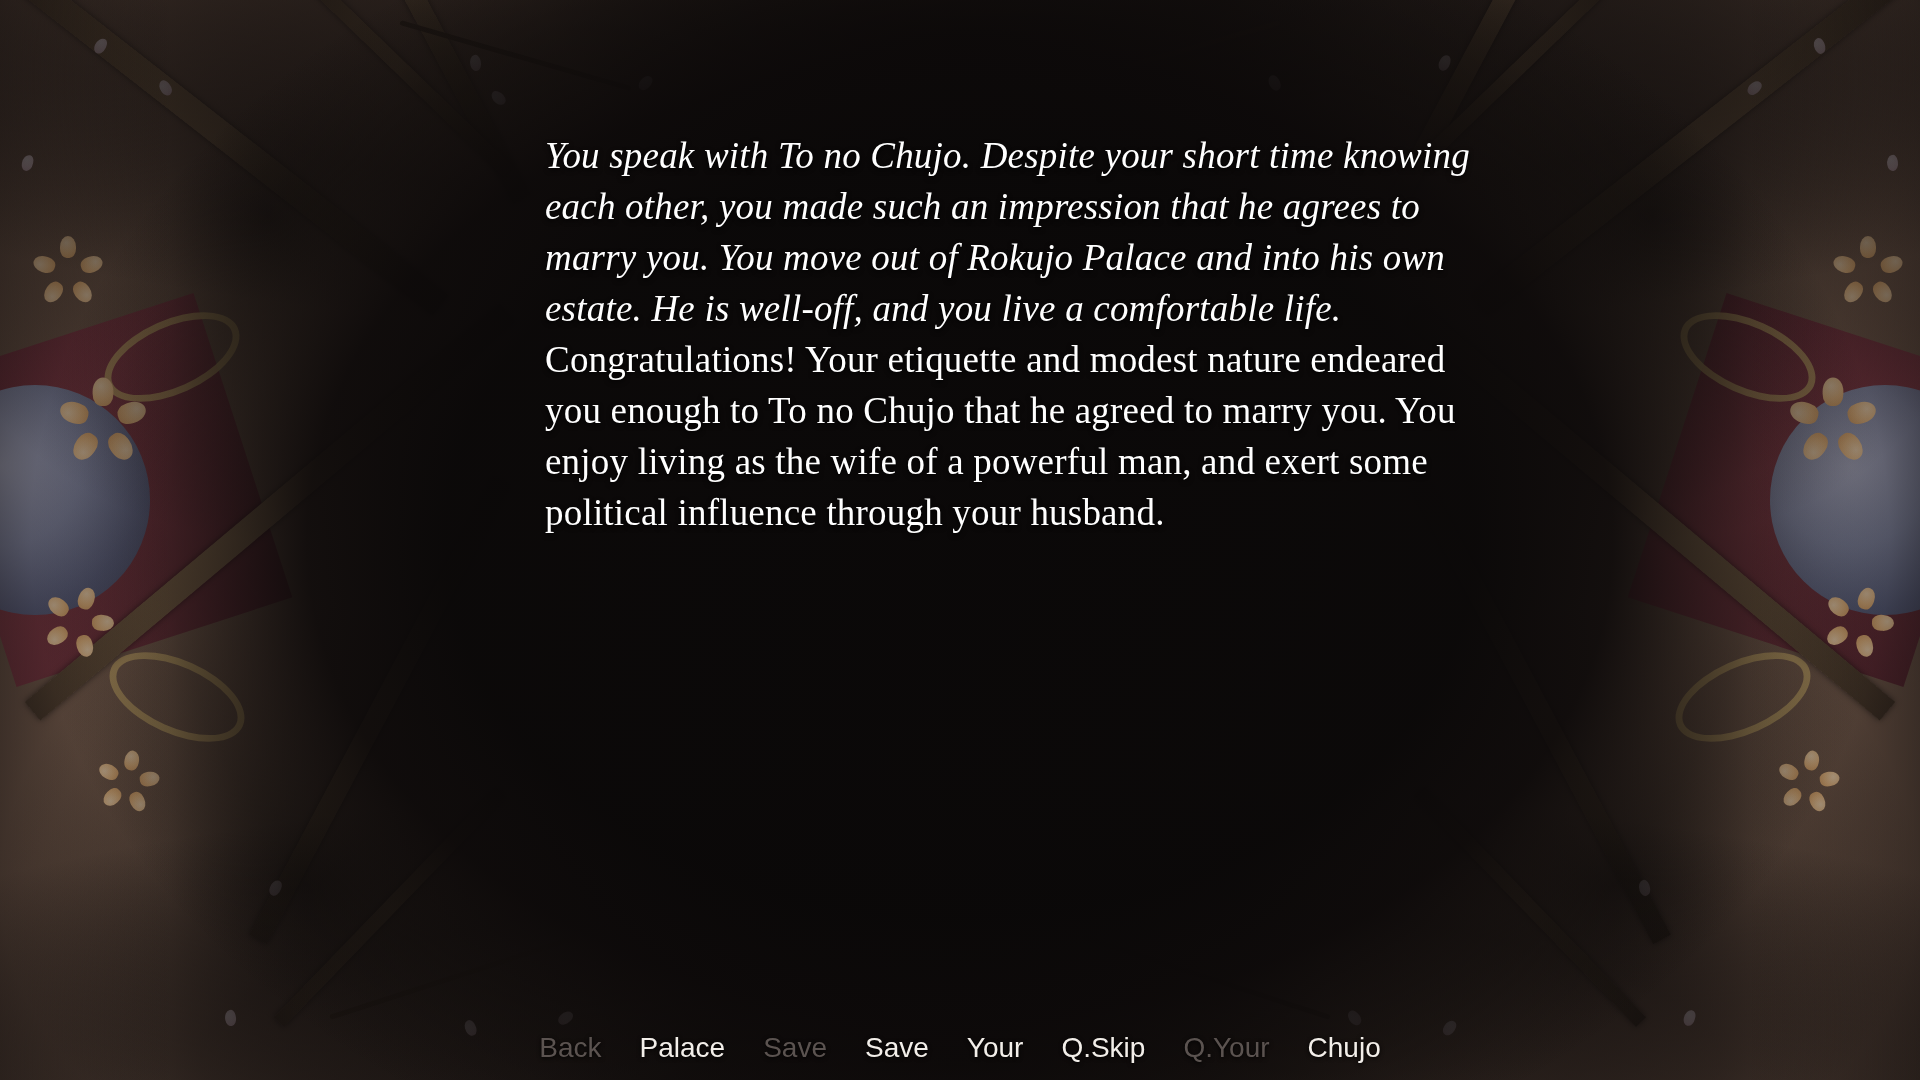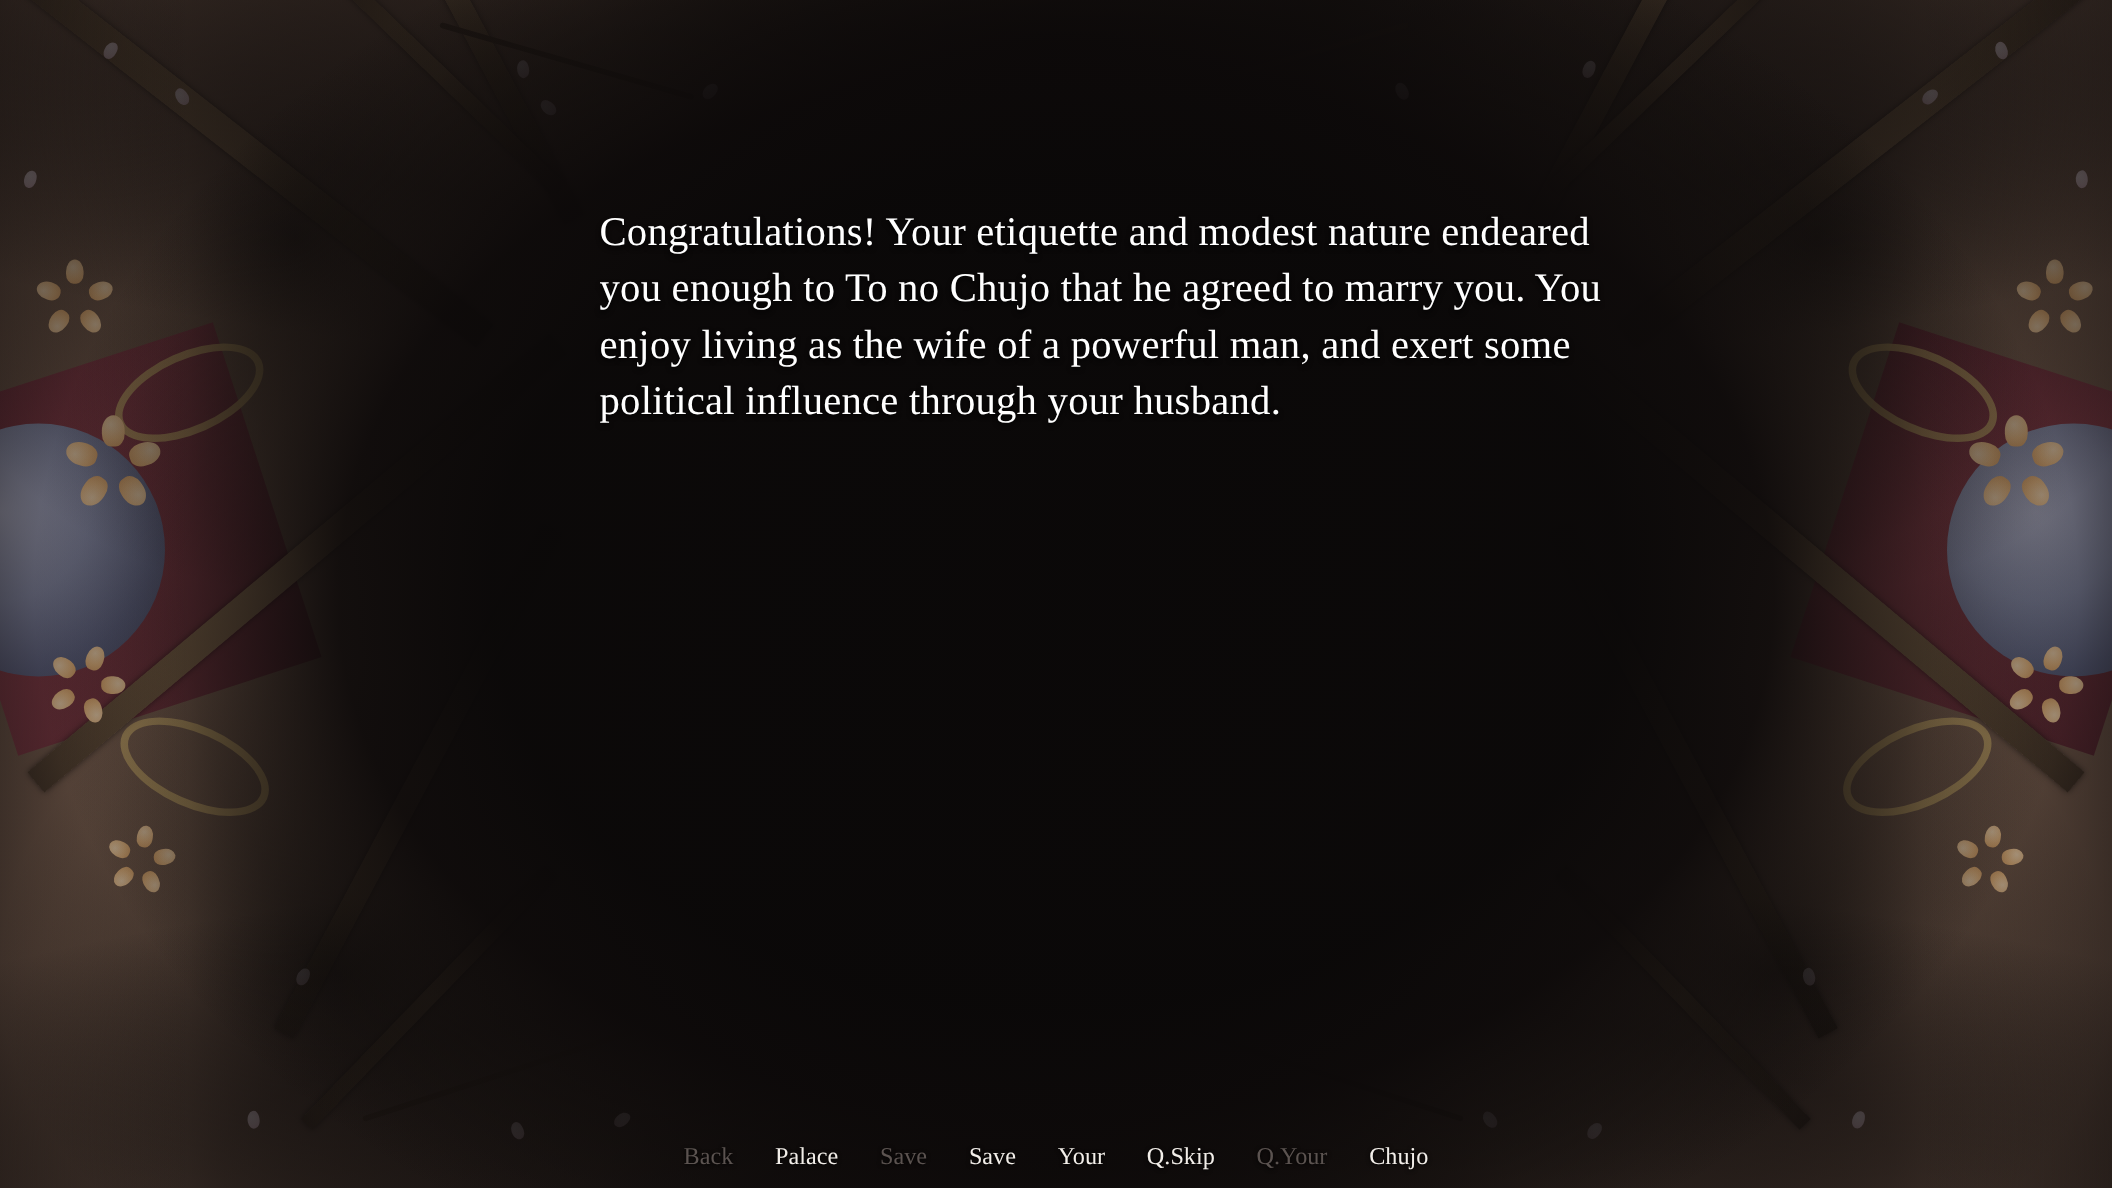--- a/index.html
+++ b/index.html
@@ -111,21 +111,21 @@
     color: #ffffff;
   }
   .para {
     font-size: 37px;
     line-height: 51px;
     letter-spacing: .2px;
     text-shadow: 0 2px 5px rgba(0,0,0,.9);
     margin: 0;
   }
   .para.italic { font-style: italic; }
-  .para.gap { margin-top: 56px; }
+  .para.gap { }
 
   #continue-prompt {
     position: absolute;
     left: 620px;
     top: 868px;
     font-size: 36px;
     font-weight: bold;
     color: #ffffff;
     text-shadow: 0 2px 6px rgba(0,0,0,.9);
     letter-spacing: .3px;
@@ -137,22 +137,22 @@
     left: 0;
     bottom: 10px;
     width: 1920px;
     display: flex;
     justify-content: center;
     align-items: flex-end;
     gap: 38px;
     padding-bottom: 6px;
   }
   .qm-item {
-    font-family: Liberation Serif, serif;
-    font-size: 22px;
+    font-family: Liberation Sans, sans-serif;
+    font-size: 28px;
     color: #f2eee9;
     text-shadow: 0 1px 4px rgba(0,0,0,.95);
     cursor: pointer;
     user-select: none;
   }
   .qm-item.disabled {
     color: #5b5350;
     cursor: default;
   }
 </style>
@@ -268,20 +268,21 @@
   <div class="petal" style="right:270px; top:880px; transform:rotate(-20deg);"></div>
   <div class="petal" style="right:465px; top:1020px;transform:rotate(30deg);"></div>
   <div class="petal" style="right:560px; top:1010px;transform:rotate(-45deg);"></div>
   <div class="petal" style="right:225px; top:1010px;transform:rotate(12deg);"></div>
 
   <div class="ink2"></div>
   <div class="ink"></div>
   <div class="edge-dark"></div>
 
   <div id="dialogue">
+    <p class="para italic">You speak with To no Chujo. Despite your short time knowing each other, you made such an impression that he agrees to marry you. You move out of Rokujo Palace and into his own estate. He is well-off, and you live a comfortable life.</p>
     <p class="para gap">Congratulations! Your etiquette and modest nature endeared you enough to To no Chujo that he agreed to marry you. You enjoy living as the wife of a powerful man, and exert some political influence through your husband.</p>
   </div>
 
 
   <div id="quick-menu">
     <div class="qm-item disabled">Back</div>
     <div class="qm-item">Palace</div>
     <div class="qm-item disabled">Save</div>
     <div class="qm-item">Save</div>
     <div class="qm-item">Your</div>

